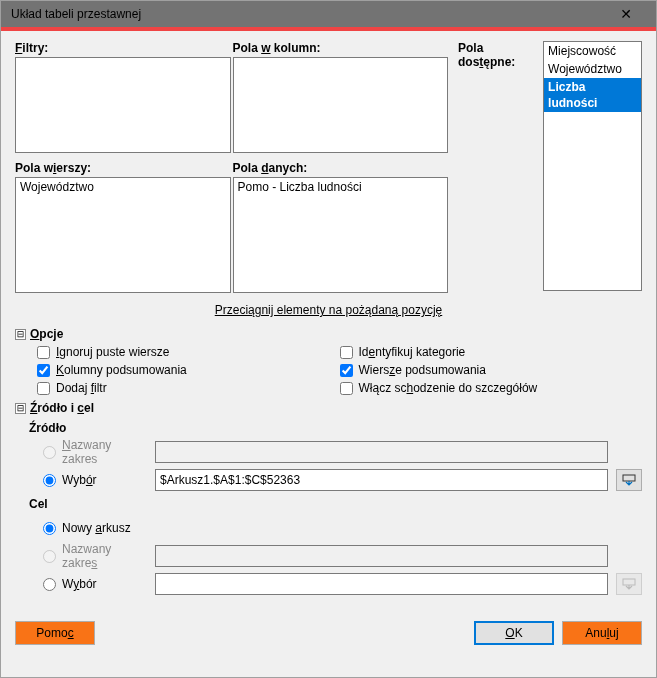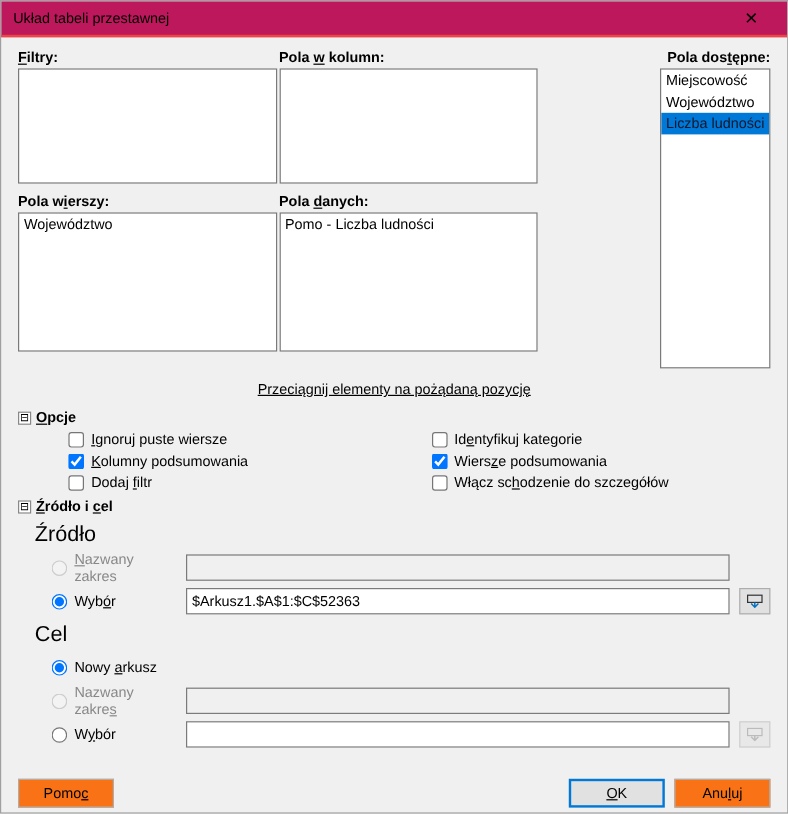--- a/index.html
+++ b/index.html
@@ -1,44 +1,44 @@
 <!DOCTYPE html>
 <html><head>
 <meta charset="utf-8">
 <style>
 * { box-sizing: border-box; margin: 0; padding: 0; font-family: "Segoe UI", Tahoma, sans-serif; font-size: 12px; }
 body { background: #f0f0f0; width: 657px; height: 678px; border: 1px solid #a0a0a0; overflow: hidden; }
-.titlebar { height: 30px; background: #be185d; display: flex; align-items: center; padding: 0 10px; border-bottom: 2px solid #ef4444; }
+.titlebar { height: 30px; background: #737373; display: flex; align-items: center; padding: 0 10px; border-bottom: 4px solid #ef4444; }
 .titlebar .title { flex: 1; font-size: 12px; }
 .titlebar .close { width: 40px; text-align: center; font-size: 14px; font-family: Arial; cursor: pointer; }
 .content { padding: 10px 14px; }
 .top-grid { display: flex; gap: 10px; }
 .top-left { flex: 1; display: flex; flex-direction: column; gap: 8px; }
-.top-right { width: 184px; display: flex; flex-direction: column; align-items: flex-end; }
+.top-right { width: 184px; display: flex; flex-direction: row; }
 .label { font-size: 12px; margin-bottom: 2px; }
 .label .u { text-decoration: underline; }
 .bold { font-weight: bold; }
 .row2 { display: flex; gap: 2px; }
 .row2 > div { flex: 1; display: flex; flex-direction: column; }
 .listbox { background: #fff; border: 1px solid #7a7a7a; height: 96px; overflow: hidden; }
 .listbox.tall { height: 116px; }
 .available { background: #fff; border: 1px solid #7a7a7a; height: 250px; overflow: hidden; }
 .litem { padding: 1px 4px; font-size: 12px; line-height: 16px; }
-.litem.sel { background: #0078d7; color: #0f172a; }
+.litem.sel { background: #0078d7; color: #ffffff; font-weight: bold; }
 .hint { text-align: center; font-size: 12px; text-decoration: underline; margin: 10px 0; }
 .section-header { display: flex; align-items: center; gap: 4px; margin-top: 4px; }
 .expander { width: 11px; height: 11px; border: 1px solid #888; display: inline-flex; align-items: center; justify-content: center; font-size: 9px; line-height: 9px; background: #fff; cursor: pointer; }
 .section-title { font-weight: bold; font-size: 12px; }
 .section-title .u { text-decoration: underline; }
 .check-grid { display: flex; padding-left: 22px; margin-top: 4px; }
 .check-col { flex: 1; display: flex; flex-direction: column; gap: 4px; }
-.check { display: flex; align-items: center; gap: 6px; font-size: 12px; margin-left: 20px; }
+.check { display: flex; align-items: center; gap: 6px; font-size: 12px; }
 .check input { width: 13px; height: 13px; }
 .check .u { text-decoration: underline; }
-.sub-title { font-weight: normal; font-size: 18px; padding-left: 14px; margin-top: 6px; }
+.sub-title { font-weight: bold; font-size: 12px; padding-left: 14px; margin-top: 6px; }
 .radio-row { display: flex; align-items: center; gap: 8px; padding-left: 28px; margin-top: 6px; height: 22px; }
 .radio-row .rlabel { width: 104px; font-size: 12px; display: flex; align-items: center; gap: 6px; }
 .radio-row .rlabel .u { text-decoration: underline; }
 .radio-row .rlabel.disabled { color: #888; }
 .radio-row input[type=radio] { width: 13px; height: 13px; }
 .txt { flex: 1; height: 22px; border: 1px solid #7a7a7a; background: #fff; padding: 0 4px; font-size: 12px; }
 .txt[disabled] { background: #f0f0f0; color: #888; }
 .shrink-btn { width: 26px; height: 22px; border: 1px solid #adadad; background: #e1e1e1; display: flex; align-items: center; justify-content: center; cursor: pointer; }
 .shrink-btn svg { width: 14px; height: 12px; }
 .shrink-btn.disabled { opacity: 0.5; cursor: default; }

